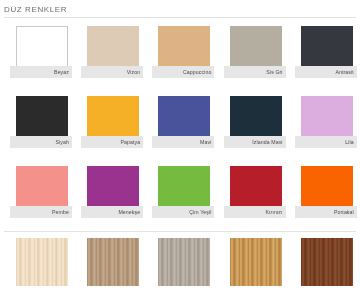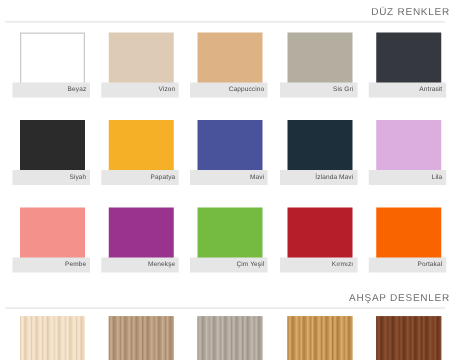--- a/index.html
+++ b/index.html
@@ -19,21 +19,20 @@
     height: 288px;
     box-sizing: border-box;
     padding: 0;
   }
   .section-title {
     font-size: 8px;
     letter-spacing: 0.6px;
     color: #6d6d6d;
     font-weight: 400;
     padding-left: 4px;
-    text-align: right;
   }
   .title-solid { padding-top: 5px; }
   .title-wood  { padding-top: 6px; }
 
   .rule {
     height: 1px;
     background: #e3e3e3;
     margin: 3px 4px 0 4px;
   }
 
@@ -163,21 +162,20 @@
         <div class="cell">
           <div class="swatch" style="background: rgb(249, 100, 0);"></div>
           <div class="label">Portakal</div>
         </div>
       </div>
 
     </div>
   </div>
 
   <div>
-    <div class="section-title title-wood">AHŞAP DESENLER</div>
     <div class="rule"></div>
 
     <div class="grid">
       <div class="row wood-row">
         <div class="cell">
           <div class="swatch wood" style="background-color: rgb(240, 221, 196); background-image: repeating-linear-gradient(90deg, rgb(227, 203, 171) 0px, rgb(240, 221, 196) 1px, rgb(247, 232, 212) 2px, rgb(240, 221, 196) 3px, rgb(227, 203, 171) 4px, rgb(240, 221, 196) 6px, rgb(247, 232, 212) 7px, rgb(240, 221, 196) 9px);"></div>
 
         </div>
         <div class="cell">
           <div class="swatch wood" style="background-color: rgb(183, 154, 124); background-image: repeating-linear-gradient(90deg, rgb(164, 134, 106) 0px, rgb(183, 154, 124) 1px, rgb(200, 173, 144) 2px, rgb(183, 154, 124) 3px, rgb(164, 134, 106) 4px, rgb(183, 154, 124) 6px, rgb(200, 173, 144) 7px, rgb(183, 154, 124) 9px);"></div>

